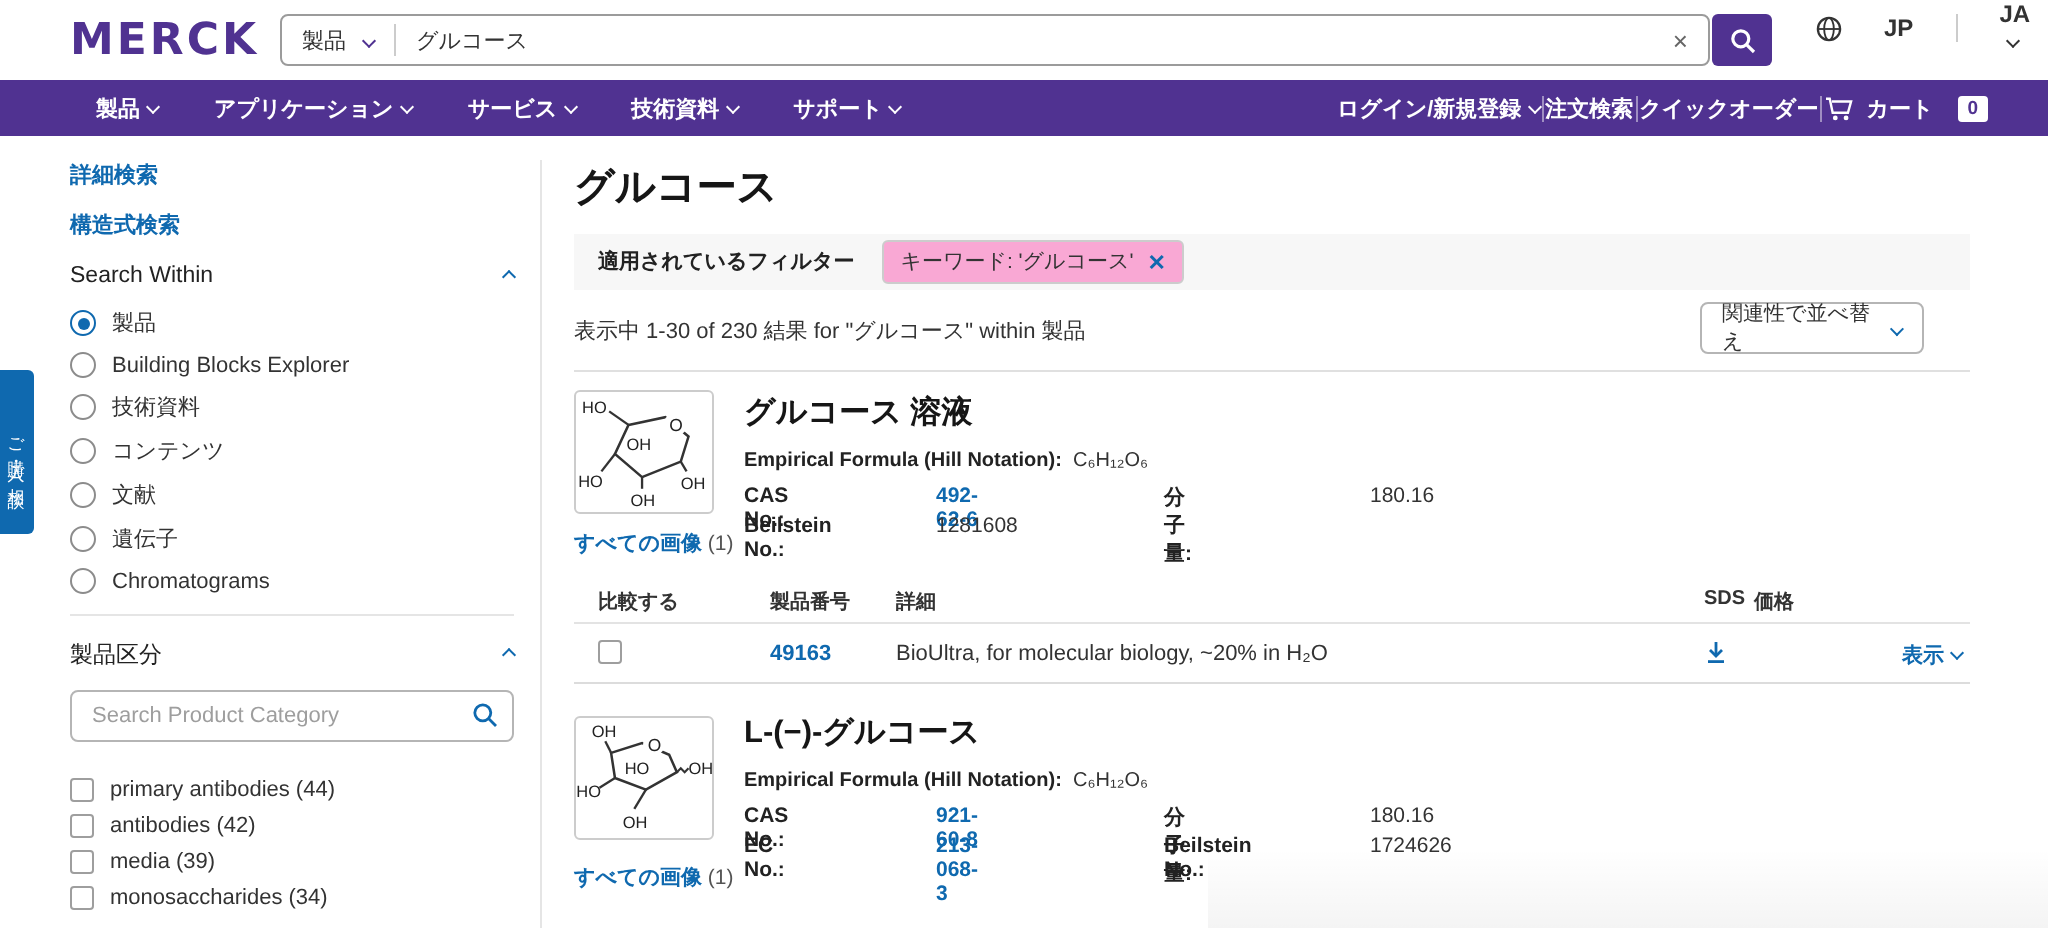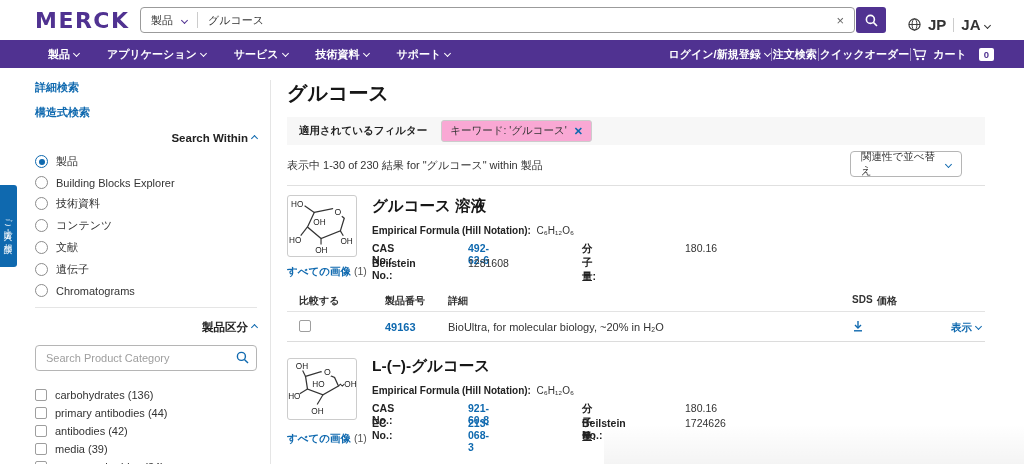--- a/index.html
+++ b/index.html
@@ -14,21 +14,21 @@
           color:#503291; font-family:"DejaVu Sans", sans-serif; cursor:pointer; }
   .searchbar { position:absolute; left:140px; top:7px; width:715px; height:26px;
                border:1px solid #9b9b9b; border-radius:4px; background:#fff; display:flex; align-items:center; }
   .scope { display:flex; align-items:center; gap:5px; padding:0 10px; font-size:11px; color:#333; cursor:pointer; white-space:nowrap; }
   .scope-divider { width:1px; height:16px; background:#ccc; }
   .search-input { flex:1; border:none; outline:none; font-size:11px; color:#333; padding:0 10px;
                   font-family:"Liberation Sans", sans-serif; background:transparent; }
   .clear-x { padding:0 10px; color:#666; font-size:13px; cursor:pointer; }
   .search-btn { position:absolute; left:856px; top:7px; width:30px; height:26px; background:#503291;
                 border:none; border-radius:3px; display:flex; align-items:center; justify-content:center; cursor:pointer; }
-  .locale { position:absolute; left:908px; top:16px; display:flex; align-items:center; gap:7px; font-size:15px; font-weight:bold; color:#333; }
+  .locale { position:absolute; left:908px; top:0; display:flex; align-items:center; gap:21px; font-size:12px; font-weight:bold; color:#333; }
   .loc-divider { width:1px; height:14px; background:#ccc; }
   .chev { display:inline-block; width:5px; height:5px; border-right:1.5px solid currentColor;
           border-bottom:1.5px solid currentColor; transform:rotate(45deg); vertical-align:2px; margin-left:4px; }
   .chev.up { transform:rotate(-135deg); vertical-align:-1px; }
   
   .navbar { position:absolute; left:0; top:40px; width:1024px; height:28px; background:#503291;
             display:flex; align-items:center; color:#fff; }
   .nav-left { display:flex; align-items:center; gap:28px; padding-left:48px; }
   .nav-item { font-size:11px; font-weight:bold; color:#fff; cursor:pointer; white-space:nowrap; }
   .nav-right { margin-left:auto; display:flex; align-items:center; gap:1px; padding-right:30px; }
@@ -37,22 +37,22 @@
                 padding:1px 5px; margin-left:6px; }
   .cart-wrap { display:flex; align-items:center; gap:6px; cursor:pointer; font-size:11px; font-weight:bold; }
   
   .side-tab { position:absolute; left:0; top:185px; width:17px; height:82px; background:#0f69af;
               border-radius:0 3px 3px 0; display:flex; align-items:center; justify-content:center; cursor:pointer; }
   .side-tab span { writing-mode:vertical-rl; font-size:8.5px; color:#fff; letter-spacing:1px; }
   
   .sidebar { position:absolute; left:35px; top:80px; width:222px; }
   .sb-divider { position:absolute; left:270px; top:80px; width:1px; height:384px; background:#e5e5e5; }
   .sb-link { font-size:11px; font-weight:bold; color:#0f69af; cursor:pointer; margin-bottom:10px; }
-  .sb-head { display:flex; align-items:center; justify-content:flex-end; font-size:11.5px;
-             font-weight:bold; color:#222; margin:12px 0 10px 0; cursor:pointer; }
+  .sb-head { display:flex; align-items:center; justify-content:space-between; font-size:11.5px;
+             font-weight:normal; color:#222; margin:12px 0 10px 0; cursor:pointer; }
   .sb-head .chev { color:#0f69af; }
   .radio-row { display:flex; align-items:center; gap:8px; font-size:11px; color:#333; margin-bottom:7px; cursor:pointer; }
   .radio { width:13px; height:13px; border:1px solid #8c8c8c; border-radius:50%; background:#fff; flex:0 0 auto; position:relative; }
   .radio.sel { border-color:#0f69af; }
   .radio.sel::after { content:""; position:absolute; left:2.5px; top:2.5px; width:6px; height:6px; border-radius:50%; background:#0f69af; }
   .hr { border-top:1px solid #e5e5e5; margin:10px 0; }
   .cat-search { position:relative; margin:4px 0 18px 0; }
   .cat-search input { width:100%; height:26px; border:1px solid #b5b5b5; border-radius:4px;
                       font-size:11px; padding:0 28px 0 10px; color:#333; outline:none;
                       font-family:"Liberation Sans", sans-serif; }
@@ -233,24 +233,20 @@
       <input type="text" placeholder="Search Product Category" style="">
       <span class="mag">
         <svg width="13" height="13" viewBox="0 0 13 13">
             <circle cx="5.4" cy="5.4" r="4" fill="none" stroke="#0f69af" stroke-width="1.4"></circle>
             <line x1="8.4" y1="8.4" x2="12" y2="12" stroke="#0f69af" stroke-width="1.4"></line>
           </svg>
       </span>
     </div>
     <div class="check-row">
         <span class="checkbox"></span>
-        <span>carbohydrates (136)</span>
-      </div>
-    <div class="check-row">
-        <span class="checkbox"></span>
         <span>primary antibodies (44)</span>
       </div>
     <div class="check-row">
         <span class="checkbox"></span>
         <span>antibodies (42)</span>
       </div>
     <div class="check-row">
         <span class="checkbox"></span>
         <span>media (39)</span>
       </div>

